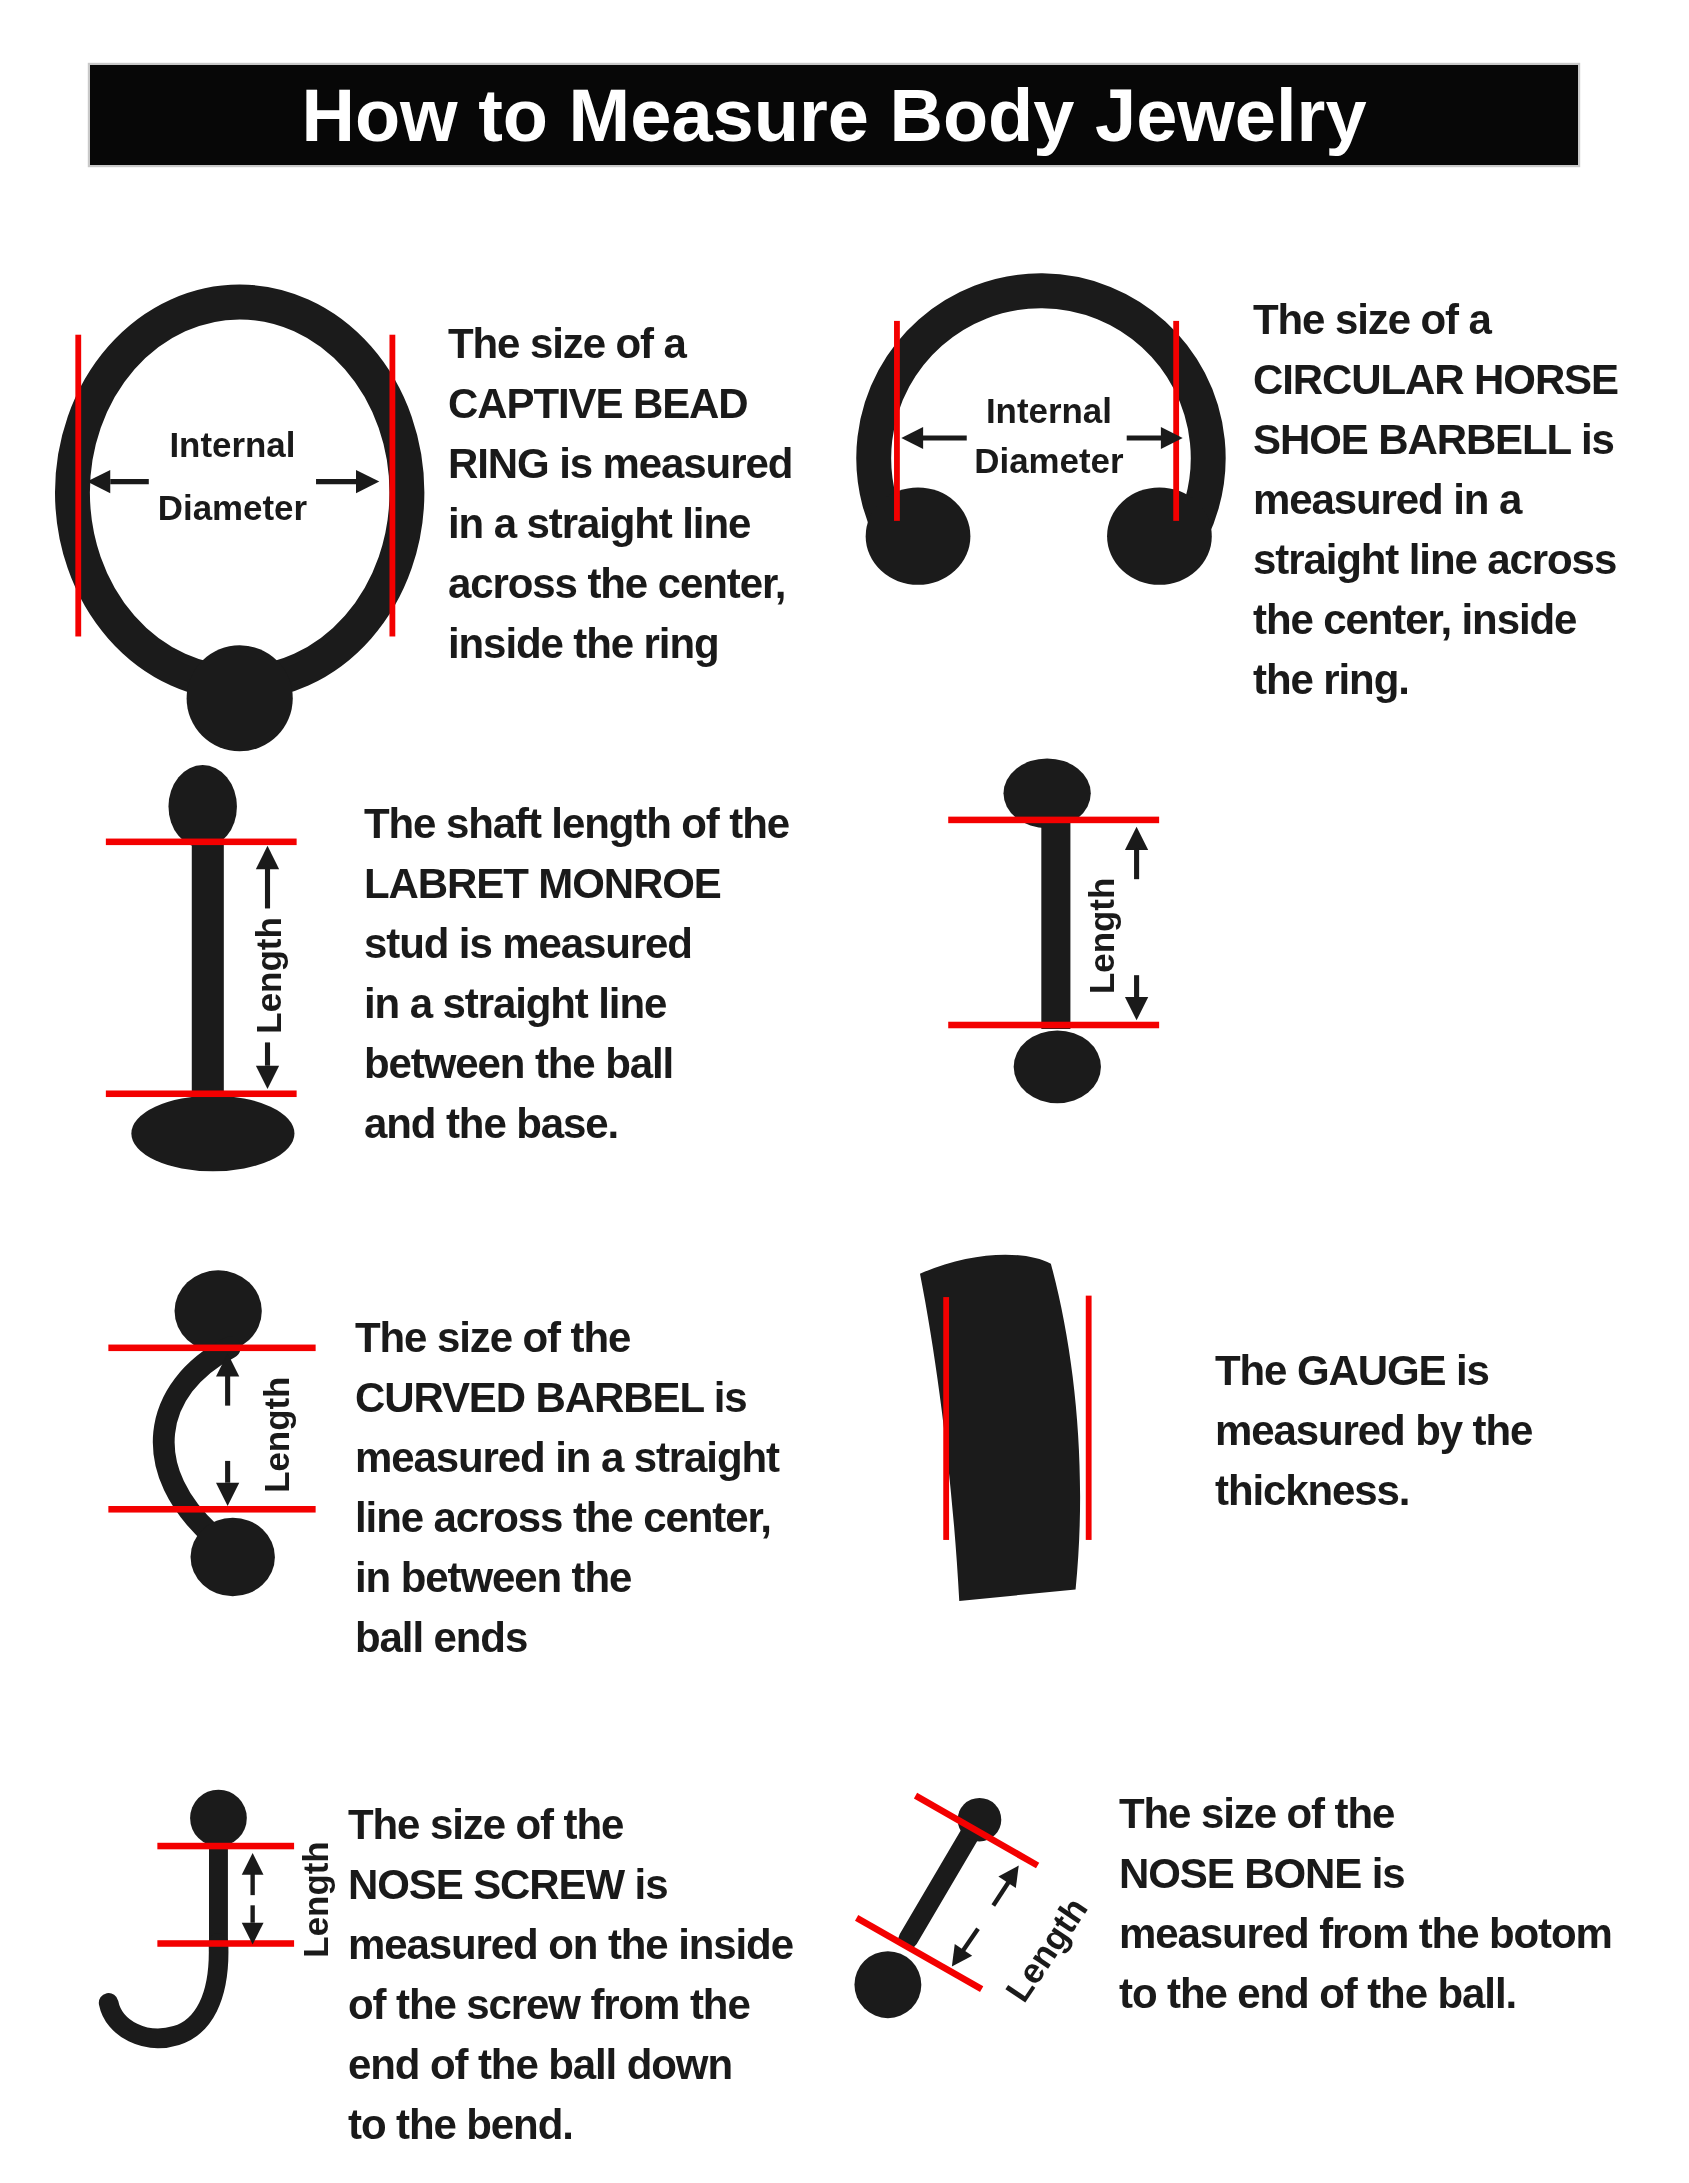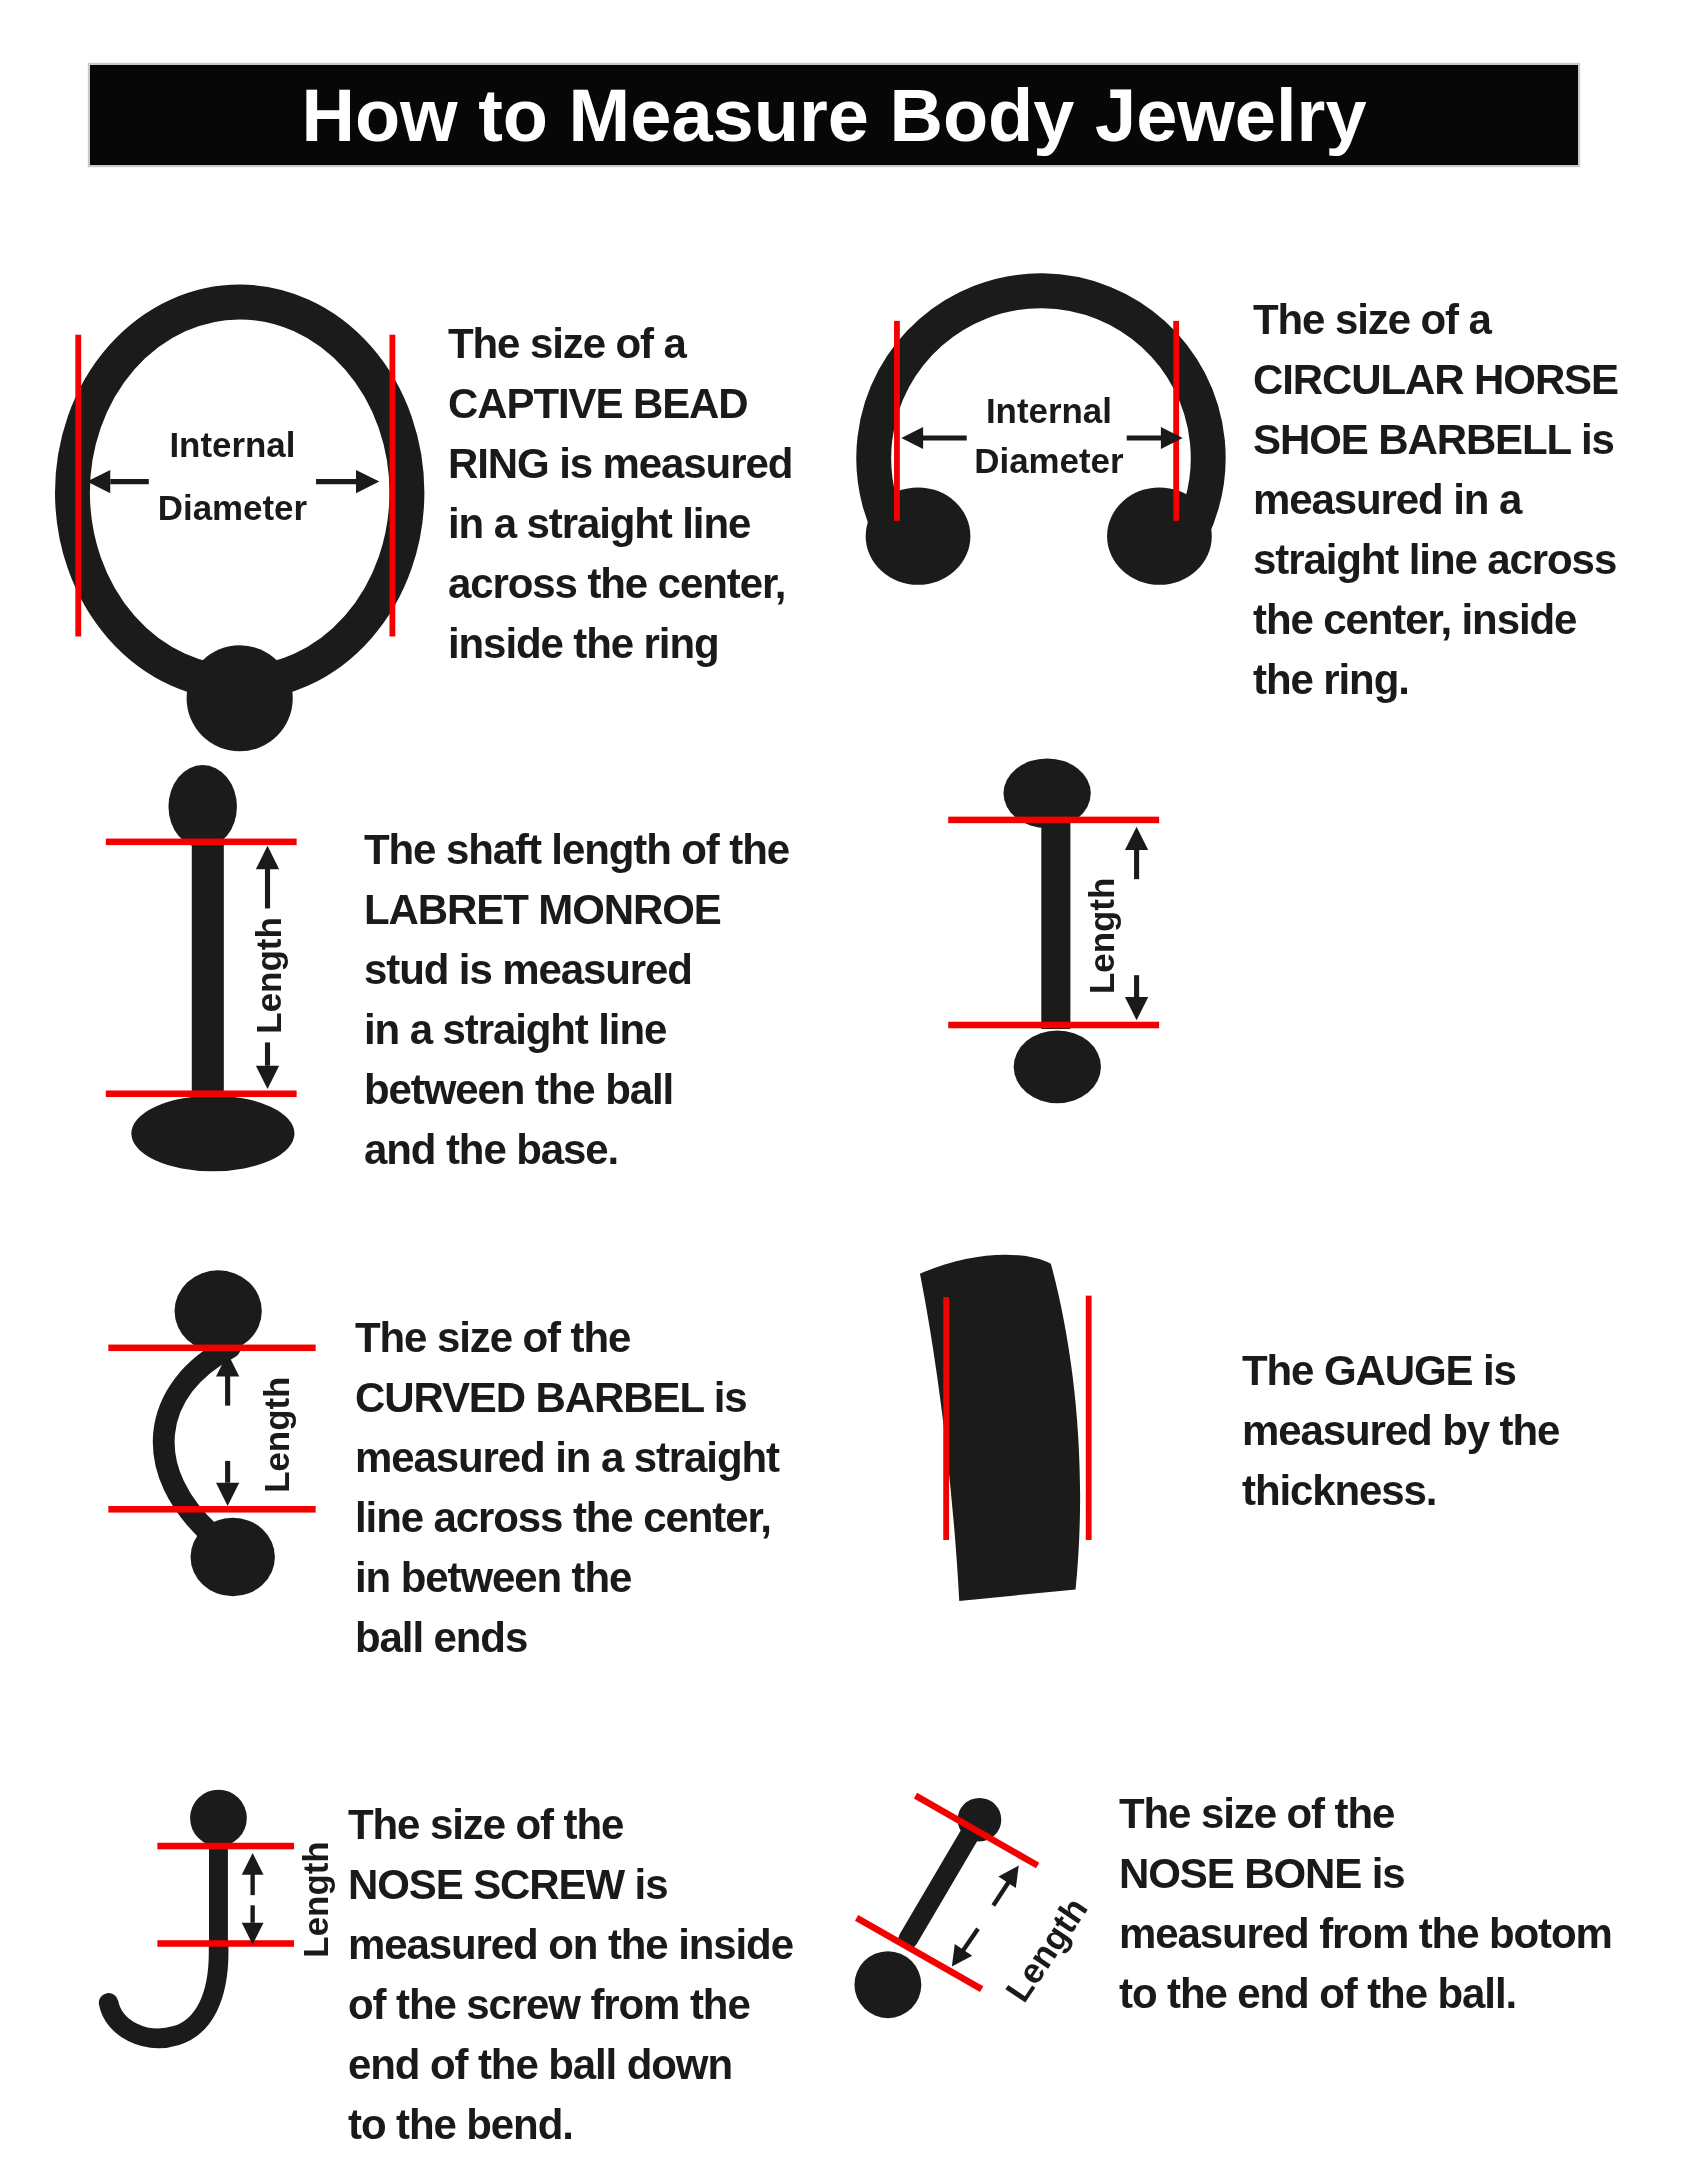--- a/index.html
+++ b/index.html
@@ -88,21 +88,21 @@
     <rect x="163" y="116" width="44" height="392" fill="#1b1b1b"></rect>
     <ellipse cx="192" cy="517" rx="112" ry="52" fill="#1b1b1b"></ellipse>
     <rect x="45" y="112" width="262" height="9" fill="#f30000"></rect>
     <rect x="45" y="458" width="262" height="9" fill="#f30000"></rect>
     <polygon points="267,122 251,154 283,154" fill="#1a1a1a"></polygon>
     <line x1="267" y1="152" x2="267" y2="208" stroke="#1a1a1a" stroke-width="7"></line>
     <text class="dlabel" transform="translate(286,300) rotate(-90)" text-anchor="middle">Length</text>
     <line x1="267" y1="392" x2="267" y2="424" stroke="#1a1a1a" stroke-width="7"></line>
     <polygon points="267,456 251,424 283,424" fill="#1a1a1a"></polygon>
   </svg>
-  <div class="desc" style="left:364px;top:820px">The shaft length of the
+  <div class="desc" style="left:364px;top:794px">The shaft length of the
 LABRET MONROE
 stud is measured
 in a straight line
 between the ball
 and the base.</div>
 
   <svg style="left:932px;top:757px" width="335" height="480" viewBox="0 0 460 660">
     <ellipse cx="158" cy="50" rx="60" ry="48" fill="#1b1b1b"></ellipse>
     <rect x="150" y="90" width="40" height="284" fill="#1b1b1b"></rect>
     <ellipse cx="172" cy="426" rx="60" ry="50" fill="#1b1b1b"></ellipse>
@@ -132,21 +132,21 @@
 measured in a straight
 line across the center,
 in between the
 ball ends</div>
 
   <svg style="left:888px;top:1230px" width="349" height="473" viewBox="0 0 480 650">
     <path d="M 44 60 C 110 30 186 26 224 46 C 258 172 274 332 258 494 L 98 510 C 90 360 70 192 44 60 Z" fill="#1b1b1b"></path>
     <rect x="76" y="92" width="8" height="334" fill="#f30000"></rect>
     <rect x="272" y="90" width="8" height="336" fill="#f30000"></rect>
   </svg>
-  <div class="desc" style="left:1242px;top:1341px">The GAUGE is
+  <div class="desc" style="left:1215px;top:1341px">The GAUGE is
 measured by the
 thickness.</div>
 
   <svg style="left:73px;top:1761px" width="320" height="437" viewBox="0 0 440 600">
     <circle cx="200" cy="78" r="39" fill="#1b1b1b"></circle>
     <rect x="187" y="116" width="26" height="138" fill="#1b1b1b"></rect>
     <path d="M 200 250 C 203 326, 178 366, 142 377 C 100 390, 56 368, 49 332" fill="none" stroke="#1b1b1b" stroke-width="27" stroke-linecap="round"></path>
     <rect x="116" y="112" width="188" height="9" fill="#f30000"></rect>
     <rect x="116" y="246" width="188" height="9" fill="#f30000"></rect>
     <polygon points="247,126 232,156 262,156" fill="#1a1a1a"></polygon>

